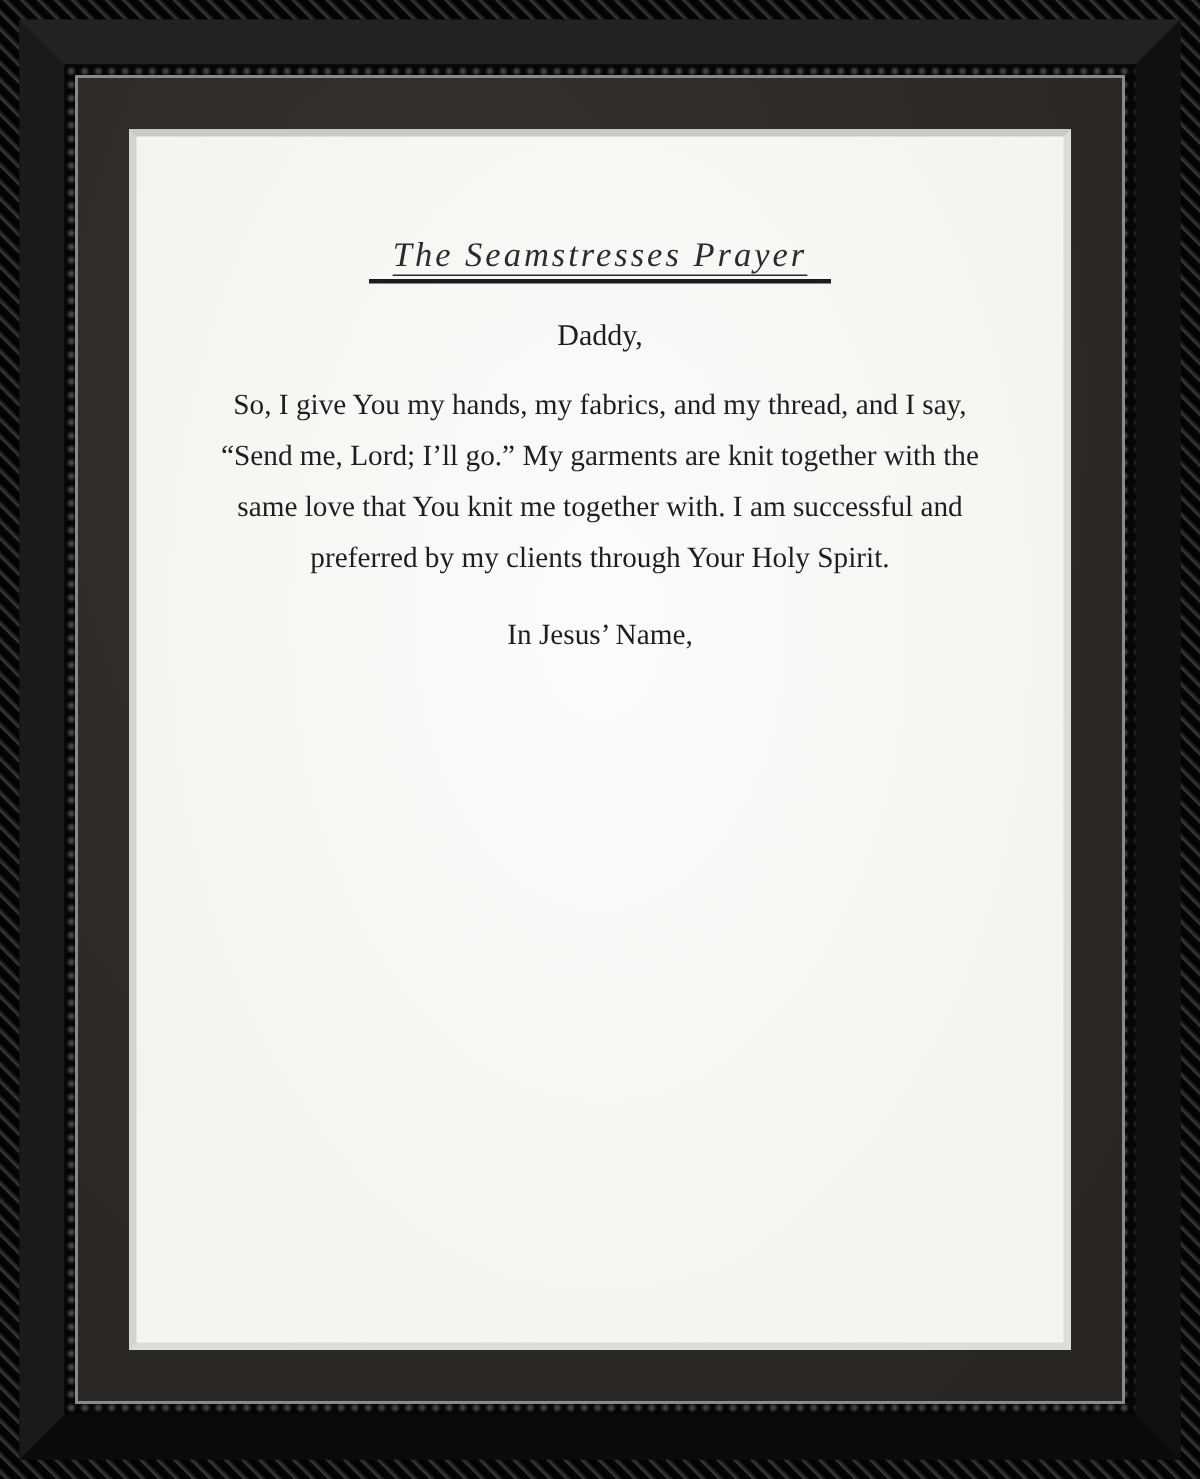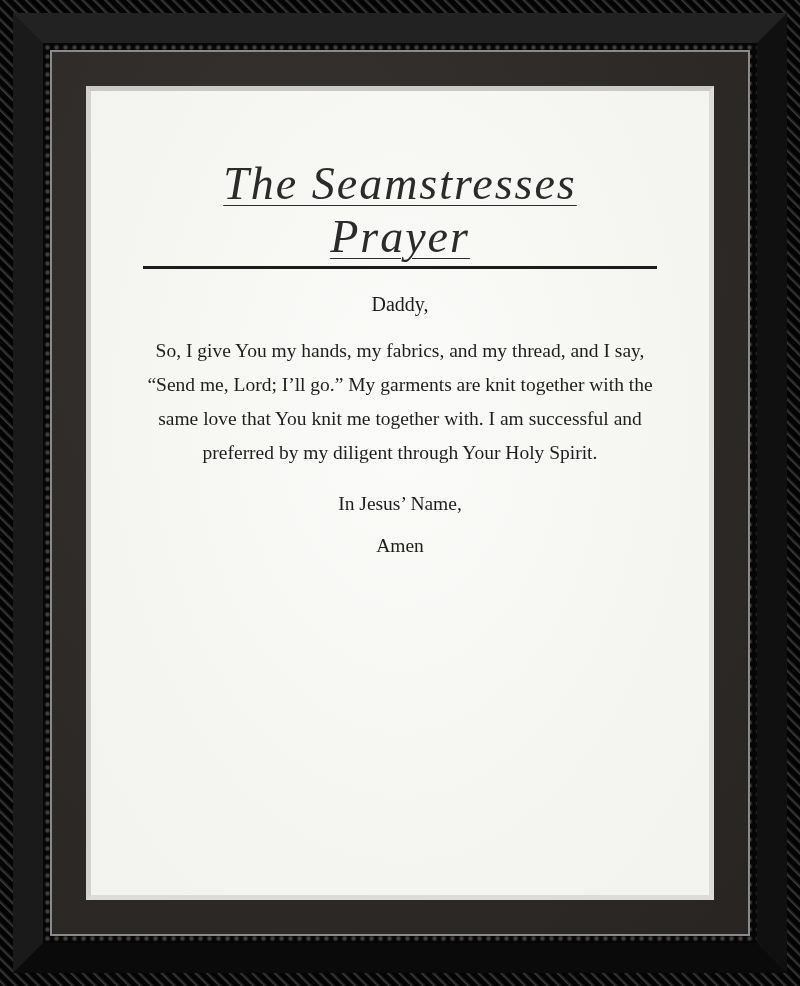--- a/index.html
+++ b/index.html
@@ -62,21 +62,21 @@
     padding: 66px 52px 40px 52px;
     font-family: "Liberation Serif", "DejaVu Serif", serif;
     color: #1e1e1e;
     text-align: center;
     overflow: hidden;
   }
 
   .title-wrap {
     display: inline-block;
     font-style: italic;
-    font-size: 46px;
+    font-size: 23px;
     letter-spacing: 2px;
     color: #2b2b2b;
     padding: 0 16px 3px 16px;
     border-bottom: 3px solid #1c1c1c;
     margin-bottom: 18px;
   }
   .title-text {
     text-decoration: underline;
     text-decoration-thickness: 1px;
     text-underline-offset: 6px;
@@ -111,24 +111,23 @@
       <div class="mat">
         <div class="paper">
 
           <div class="title-wrap">
             <span class="title-text">The Seamstresses Prayer</span>
           </div>
 
           <div class="salutation">Daddy,</div>
 
           <div class="prayer-body">
-            <p>So, I give You my hands, my fabrics, and my thread, and I say, “Send me, Lord; I’ll go.” My garments are knit together with the same love that You knit me together with. I am successful and preferred by my diligent through Your Holy Spirit.</p>
+            <p>So, I give You my hands, my fabrics, and my thread, and I say, “Send me, Lord; I’ll go.” My garments are knit together with the same love that You knit me together with. I am successful and preferred by my clients through Your Holy Spirit.</p>
           </div>
 
           <div class="closing">In Jesus’ Name,</div>
 
-          <div class="amen">Amen</div>
 
         </div>
       </div>
     </div>
   </div>
 </div>
 
 </body></html>

